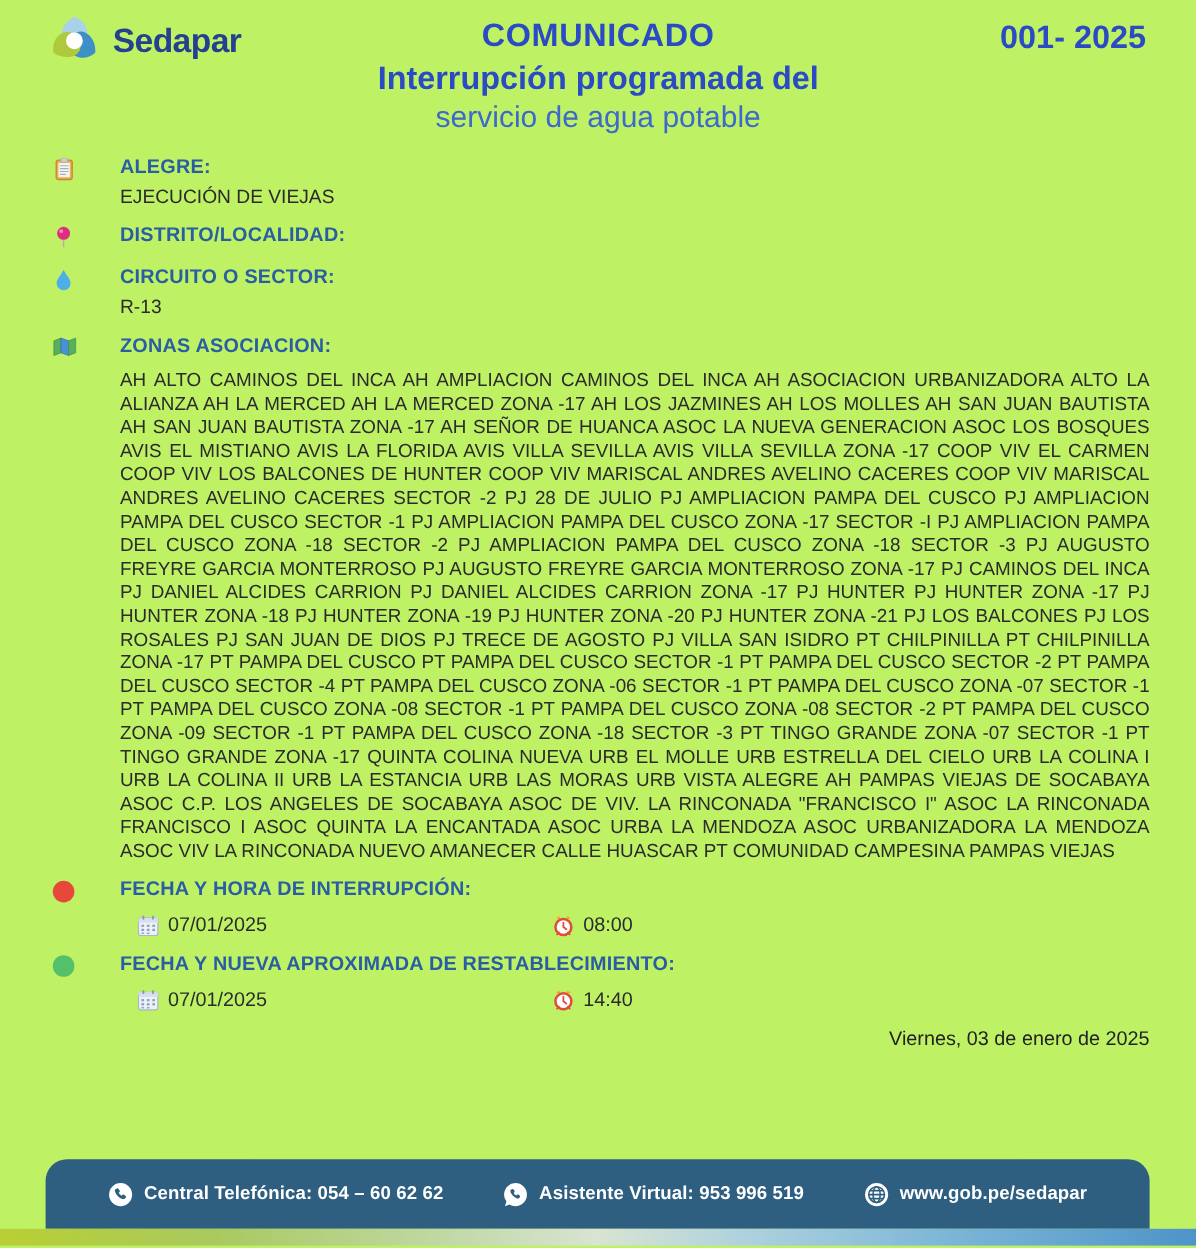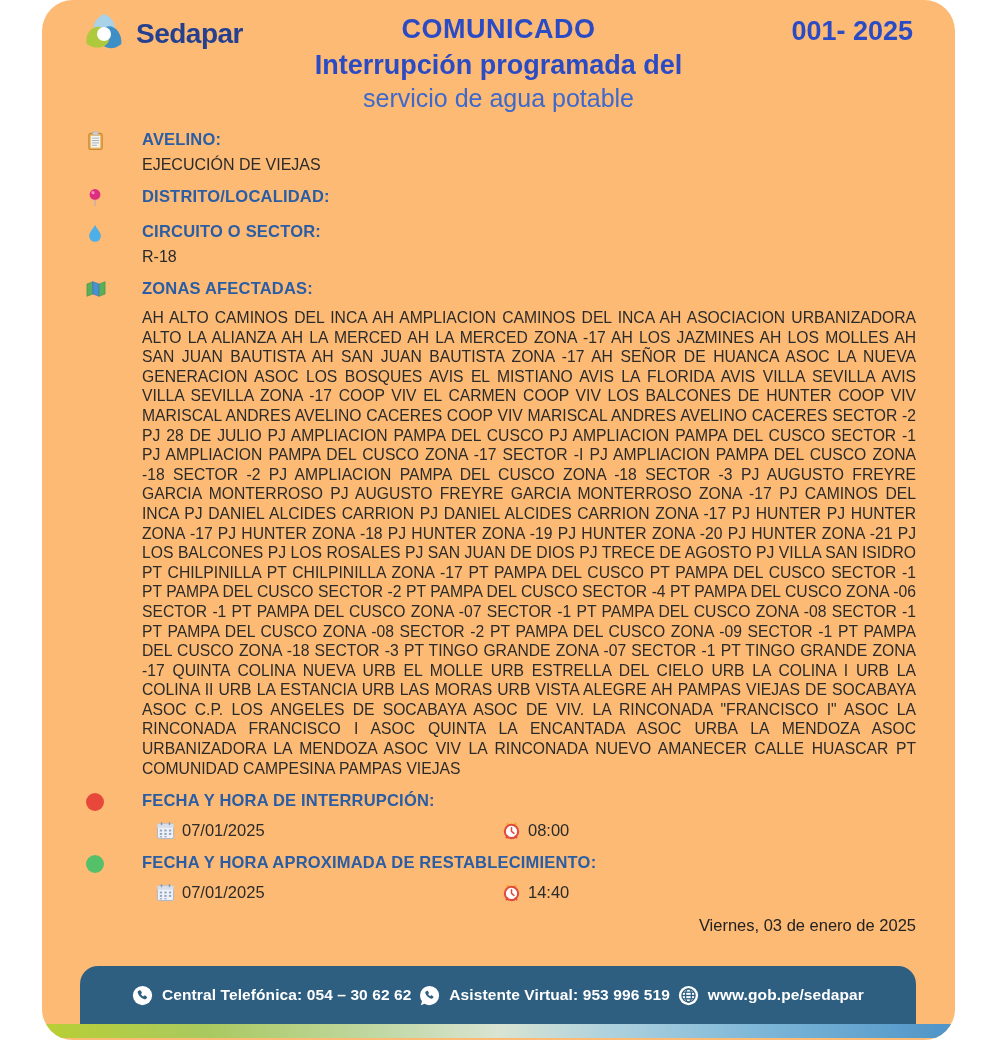--- a/index.html
+++ b/index.html
@@ -1,20 +1,20 @@
 <!DOCTYPE html>
 <html><head>
 <meta charset="utf-8">
 <style>
   * { margin:0; padding:0; box-sizing:border-box; }
   html,body { background:#ffffff; }
   body { font-family:"Liberation Sans", sans-serif; }
   .page {
-    position:relative; width:913px; height:1040px; margin:0 auto;
-    background:#fdba74; overflow:hidden;border-radius:31px;
+    position:relative; width:997px; height:1040px; margin:0 auto;
+    background:#bef264; overflow:hidden;
   }
 
   
   .doc-header { position:relative; height:124px; padding-top:14px; }
   .brand { position:absolute; left:36px; top:8px; display:flex; align-items:center; gap:6px; }
   .brand-name { font-size:28px; font-weight:700; color:#24408F; letter-spacing:-0.5px; }
   .title-block { text-align:center; }
   .main-title { font-size:27px; font-weight:800; color:#2B4BC4; letter-spacing:0.5px; }
   .doc-number { position:absolute; right:42px; top:16px; font-size:27px; font-weight:800; color:#2B4BC4; }
   .subtitle-bold { margin-top:5px; font-size:27px; font-weight:800; color:#2B4BC4; }
@@ -97,21 +97,21 @@
           <rect x="7" y="0.8" width="6" height="3.4" rx="1.2" fill="#CFCFCF" stroke="#ADADAD" stroke-width="0.6"></rect>
           <g stroke="#9FB0C4" stroke-width="1">
             <line x1="6.2" y1="7.5" x2="13.8" y2="7.5"></line>
             <line x1="6.2" y1="10" x2="13.8" y2="10"></line>
             <line x1="6.2" y1="12.5" x2="13.8" y2="12.5"></line>
             <line x1="6.2" y1="15" x2="11.5" y2="15"></line>
           </g>
         </svg>
       </div>
       <div>
-        <div class="sec-label">AVELINO:</div>
+        <div class="sec-label">ALEGRE:</div>
         <div class="sec-value">EJECUCIÓN DE VIEJAS</div>
       </div>
     </div>
 
     <div class="sec-row sec-gap">
       <div class="icon-cell">
         <svg width="18" height="21" viewBox="0 0 20 23">
           <rect x="9.3" y="11" width="1.4" height="9" rx="0.7" fill="#C4A8B6"></rect>
           <circle cx="10" cy="7" r="6" fill="#DD2E7F"></circle>
           <circle cx="7.8" cy="5" r="1.7" fill="#F48FC0"></circle>
@@ -123,34 +123,34 @@
     </div>
 
     <div class="sec-row sec-gap">
       <div class="icon-cell">
         <svg width="18" height="21" viewBox="0 0 20 22">
           <path d="M10 1.5 C13 7 16.5 9.8 16.5 13.8 a6.5 6.5 0 0 1 -13 0 C3.5 9.8 7 7 10 1.5 Z" fill="#4DAEE8"></path>
         </svg>
       </div>
       <div>
         <div class="sec-label">CIRCUITO O SECTOR:</div>
-        <div class="sec-value">R-18</div>
+        <div class="sec-value">R-13</div>
       </div>
     </div>
 
     <div class="sec-row sec-gap">
       <div class="icon-cell">
         <svg width="20" height="18" viewBox="0 0 22 19">
           <polygon points="1,4 7.5,1.5 7.5,15 1,17.5" fill="#58B05C" stroke="#3E8A42" stroke-width="0.6"></polygon>
           <polygon points="7.5,1.5 14.5,4 14.5,17.5 7.5,15" fill="#4A90D9" stroke="#326BB0" stroke-width="0.6"></polygon>
           <polygon points="14.5,4 21,1.5 21,15 14.5,17.5" fill="#58B05C" stroke="#3E8A42" stroke-width="0.6"></polygon>
         </svg>
       </div>
       <div style="flex:1;">
-        <div class="sec-label">ZONAS AFECTADAS:</div>
+        <div class="sec-label">ZONAS ASOCIACION:</div>
         <div class="zones-text">AH ALTO CAMINOS DEL INCA AH AMPLIACION CAMINOS DEL INCA AH ASOCIACION URBANIZADORA ALTO LA ALIANZA AH LA MERCED AH LA MERCED ZONA -17 AH LOS JAZMINES AH LOS MOLLES AH SAN JUAN BAUTISTA AH SAN JUAN BAUTISTA ZONA -17 AH SEÑOR DE HUANCA ASOC LA NUEVA GENERACION ASOC LOS BOSQUES AVIS EL MISTIANO AVIS LA FLORIDA AVIS VILLA SEVILLA AVIS VILLA SEVILLA ZONA -17 COOP VIV EL CARMEN COOP VIV LOS BALCONES DE HUNTER COOP VIV MARISCAL ANDRES AVELINO CACERES COOP VIV MARISCAL ANDRES AVELINO CACERES SECTOR -2 PJ 28 DE JULIO PJ AMPLIACION PAMPA DEL CUSCO PJ AMPLIACION PAMPA DEL CUSCO SECTOR -1 PJ AMPLIACION PAMPA DEL CUSCO ZONA -17 SECTOR -I PJ AMPLIACION PAMPA DEL CUSCO ZONA -18 SECTOR -2 PJ AMPLIACION PAMPA DEL CUSCO ZONA -18 SECTOR -3 PJ AUGUSTO FREYRE GARCIA MONTERROSO PJ AUGUSTO FREYRE GARCIA MONTERROSO ZONA -17 PJ CAMINOS DEL INCA PJ DANIEL ALCIDES CARRION PJ DANIEL ALCIDES CARRION ZONA -17 PJ HUNTER PJ HUNTER ZONA -17 PJ HUNTER ZONA -18 PJ HUNTER ZONA -19 PJ HUNTER ZONA -20 PJ HUNTER ZONA -21 PJ LOS BALCONES PJ LOS ROSALES PJ SAN JUAN DE DIOS PJ TRECE DE AGOSTO PJ VILLA SAN ISIDRO PT CHILPINILLA PT CHILPINILLA ZONA -17 PT PAMPA DEL CUSCO PT PAMPA DEL CUSCO SECTOR -1 PT PAMPA DEL CUSCO SECTOR -2 PT PAMPA DEL CUSCO SECTOR -4 PT PAMPA DEL CUSCO ZONA -06 SECTOR -1 PT PAMPA DEL CUSCO ZONA -07 SECTOR -1 PT PAMPA DEL CUSCO ZONA -08 SECTOR -1 PT PAMPA DEL CUSCO ZONA -08 SECTOR -2 PT PAMPA DEL CUSCO ZONA -09 SECTOR -1 PT PAMPA DEL CUSCO ZONA -18 SECTOR -3 PT TINGO GRANDE ZONA -07 SECTOR -1 PT TINGO GRANDE ZONA -17 QUINTA COLINA NUEVA URB EL MOLLE URB ESTRELLA DEL CIELO URB LA COLINA I URB LA COLINA II URB LA ESTANCIA URB LAS MORAS URB VISTA ALEGRE AH PAMPAS VIEJAS DE SOCABAYA ASOC C.P. LOS ANGELES DE SOCABAYA ASOC DE VIV. LA RINCONADA "FRANCISCO I" ASOC LA RINCONADA FRANCISCO I ASOC QUINTA LA ENCANTADA ASOC URBA LA MENDOZA ASOC URBANIZADORA LA MENDOZA ASOC VIV LA RINCONADA NUEVO AMANECER CALLE HUASCAR PT COMUNIDAD CAMPESINA PAMPAS VIEJAS</div>
       </div>
     </div>
 
     <div class="sec-row sec-gap">
       <div class="icon-cell" style="padding-top:2px;">
         <span class="dot dot-red"></span>
       </div>
       <div style="flex:1;">
         <div class="sec-label">FECHA Y HORA DE INTERRUPCIÓN:</div>
@@ -191,21 +191,21 @@
           </div>
         </div>
       </div>
     </div>
 
     <div class="sec-row sec-gap">
       <div class="icon-cell" style="padding-top:2px;">
         <span class="dot dot-green"></span>
       </div>
       <div style="flex:1;">
-        <div class="sec-label">FECHA Y HORA APROXIMADA DE RESTABLECIMIENTO:</div>
+        <div class="sec-label">FECHA Y NUEVA APROXIMADA DE RESTABLECIMIENTO:</div>
         <div class="dt-row">
           <div class="dt-group first">
             <span>
               <svg width="19" height="19" viewBox="0 0 20 20">
                 <rect x="1.5" y="3" width="17" height="15.5" rx="2" fill="#EEF2F8" stroke="#A8B4C8" stroke-width="1"></rect>
                 <rect x="1.5" y="3" width="17" height="4.2" fill="#D7DFEC"></rect>
                 <rect x="5" y="1" width="1.6" height="3.6" rx="0.8" fill="#8A98AE"></rect>
                 <rect x="13.4" y="1" width="1.6" height="3.6" rx="0.8" fill="#8A98AE"></rect>
                 <g fill="#8FA2C0">
                   <rect x="4" y="9" width="2.4" height="2"></rect>
@@ -242,21 +242,21 @@
   </div>
 
   <div class="footer-bar">
     <div class="foot-item">
       <span>
         <svg width="21" height="21" viewBox="0 0 24 24">
           <circle cx="12" cy="12" r="11" fill="#ffffff"></circle>
           <path d="M8.1 6.4c.6-.6 1.5-.5 2 .2l1 1.5c.3.5.3 1.1-.2 1.5l-.7.7c.5 1.1 1.6 2.2 2.7 2.7l.7-.7c.4-.5 1-.5 1.5-.2l1.5 1c.7.5.8 1.4.2 2l-.7.7c-.5.5-1.3.8-2 .5-1.7-.5-3.4-1.5-4.7-2.8-1.3-1.3-2.3-3-2.8-4.7-.3-.7 0-1.5.5-2z" fill="#2E5F80"></path>
         </svg>
       </span>
-      <span class="foot-text">Central Telefónica: 054 – 30 62 62</span>
+      <span class="foot-text">Central Telefónica: 054 – 60 62 62</span>
     </div>
     <div class="foot-item">
       <span>
         <svg width="21" height="21" viewBox="0 0 24 24">
           <path d="M12 1a11 11 0 0 1 0 22c-2 0-3.9-.5-5.5-1.5L2 23l1.5-4.4A11 11 0 0 1 12 1z" fill="#ffffff"></path>
           <path d="M8.6 7c.5-.5 1.3-.4 1.7.2l.9 1.3c.3.4.2 1-.2 1.3l-.6.6c.4 1 1.4 2 2.4 2.4l.6-.6c.4-.4.9-.5 1.3-.2l1.3.9c.6.4.7 1.2.2 1.7l-.6.6c-.5.5-1.1.7-1.8.5-1.5-.5-3-1.4-4.1-2.5-1.1-1.1-2-2.6-2.5-4.1-.2-.6 0-1.3.5-1.8z" fill="#2E5F80"></path>
         </svg>
       </span>
       <span class="foot-text">Asistente Virtual: 953 996 519</span>
     </div>

